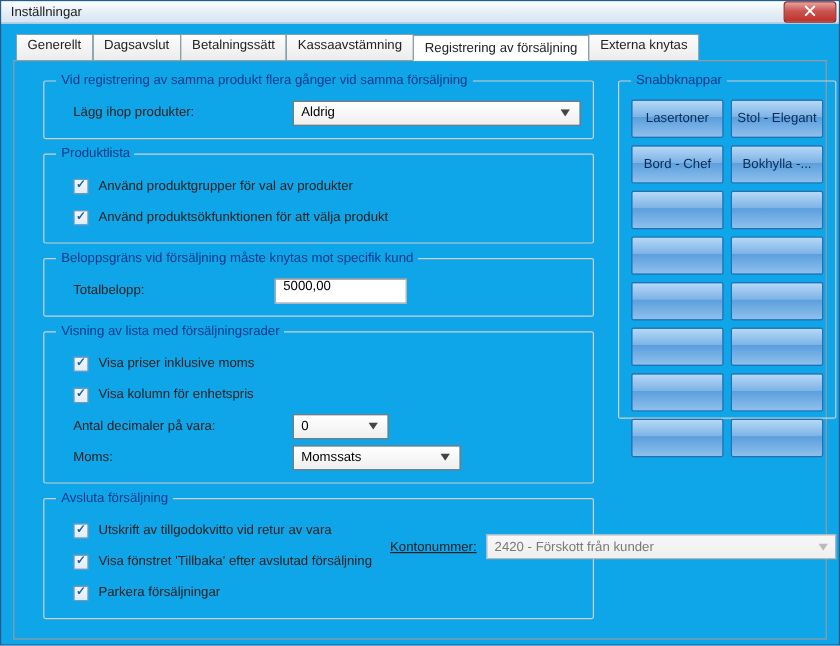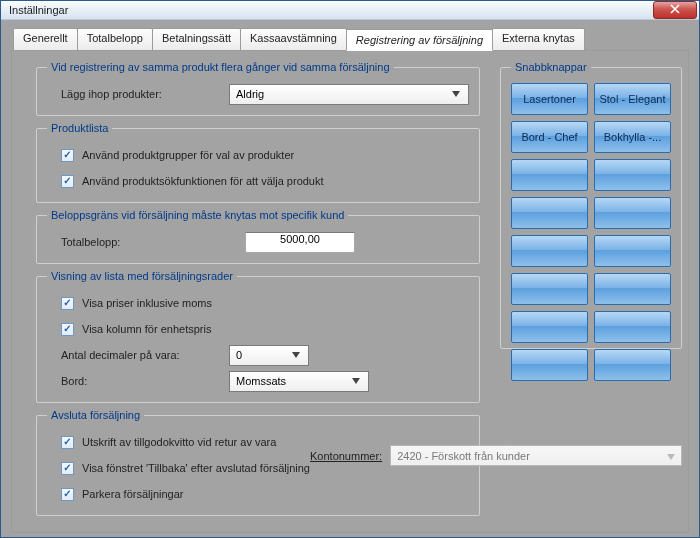--- a/index.html
+++ b/index.html
@@ -1,38 +1,38 @@
 <!DOCTYPE html>
 <html><head>
 <meta charset="utf-8">
 <style>
 * { box-sizing: border-box; font-family: "Segoe UI", Tahoma, sans-serif; font-size: 11px; }
 body { margin: 0; background: #fff; }
-.window { width: 700px; height: 538px; border: 1px solid #2a5a8a; background: #a3a3a3; display: flex; flex-direction: column; }
+.window { width: 700px; height: 538px; border: 1px solid #2a5a8a; background: #0ea5e9; display: flex; flex-direction: column; }
 .titlebar { height: 28px; background: linear-gradient(#fdfefe, #e8f0f7 45%, #d6e4f1); display: flex; align-items: center; padding: 0 2px 0 8px; border-bottom: 1px solid #b8c8d8; }
 .titlebar-text { color: #1a1a1a; flex: 1; }
 .close-btn { width: 44px; height: 18px; background: linear-gradient(#e9a3a0, #c9544f 45%, #c0302b); border: 1px solid #8a2b26; border-radius: 3px; display: flex; align-items: center; justify-content: center; color: #fff; cursor: pointer; }
 .close-btn svg { width: 10px; height: 10px; }
 .client { flex: 1; padding: 8px 10px 6px 10px; display: flex; flex-direction: column; }
 .tabs { display: flex; position: relative; z-index: 2; margin-left: 2px; }
 .tab { padding: 3px 9px 4px 9px; border: 1px solid #9b9b9b; border-bottom: none; background: linear-gradient(#fdfdfd,#ececec); margin-right: -1px; border-radius: 2px 2px 0 0; cursor: pointer; color: #222; }
-.tab.active { background: #fff; padding-top: 4px; position: relative; top: 1px; border-bottom: 1px solid #fff; font-style: italic; }
+.tab.active { background: #fff; padding-top: 4px; position: relative; top: 1px; border-bottom: 1px solid #fff; }
 .tabpanel { border: 1px solid #9b9b9b; flex: 1; padding: 10px 12px 10px 24px; display: flex; gap: 20px; }
 .rightcol { width: 184px; }
 fieldset { border: 1px solid #cfcfcf; border-radius: 2px; padding: 6px 10px 10px 10px; margin: 0 0 6px 0; }
 fieldset > legend { padding: 0 4px; color: #003a8a; }
 .row { display: flex; align-items: center; gap: 8px; margin-top: 4px; min-height: 22px; }
 .indent { margin-left: 14px; }
 .lbl { color: #222; }
 .checkbox { width: 13px; height: 13px; border: 1px solid #6e98c2; background: linear-gradient(#f4f8fc,#e2ecf6); display: inline-flex; align-items: center; justify-content: center; }
 .checkbox.checked::after { content: "✓"; color: #1b5fb4; font-size: 10px; line-height: 10px; font-weight: bold; }
-.select { height: 21px; border: 1px solid #7a7a7a; background: linear-gradient(#fff,#efefef); display: flex; align-items: center; padding: 0 4px 0 6px; position: relative; }
+.select { height: 21px; border: 1px solid #7a7a7a; background: linear-gradient(#fff,#efefef); display: flex; align-items: center; padding: 0 4px 0 6px; position: relative; margin-left: 15px; }
 .select .arrow { margin-left: auto; width: 16px; display: flex; align-items: center; justify-content: center; }
 .arrow svg { width: 8px; height: 6px; }
-.text-input { height: 21px; border: 1px solid #a8a8a8; border-top-color:#7a7a7a; background:#fff; padding: 0 6px; text-align: center; margin-left: 16px; }
+.text-input { height: 21px; border: 1px solid #a8a8a8; border-top-color:#7a7a7a; background:#fff; padding: 0 6px; text-align: left; }
 .snabb-grid { display: grid; grid-template-columns: 1fr 1fr; grid-auto-rows: 32px; gap: 6px; padding-top:4px;}
 .quickbtn { border: 1px solid #2a6cb0; background: linear-gradient(#b6d8f6,#7db3e6 45%,#5a9fdd 46%,#8fc0ec); border-radius: 2px; display: flex; align-items: center; justify-content: center; color: #0b2b55; cursor: pointer; font-size: 11px; padding: 0 2px; text-align:center; white-space: nowrap; overflow: hidden;}
 .footer { height: 42px; display: flex; align-items: center; justify-content: flex-end; gap: 14px; padding-right: 14px; }
 .kontorow { display:flex; align-items:center; gap:8px; margin-top: -26px; }
 .konto-label { text-decoration: underline; }
 .konto-select { flex:1; height:21px; border:1px solid #b8b8b8; background: linear-gradient(#f7f7f7,#efefef); color:#7a7a7a; display:flex; align-items:center; padding:0 6px; }
 .konto-select .arrow { margin-left:auto; opacity:.45; }
 .big-left { width: 508px; }
 </style>
 </head>
@@ -46,21 +46,21 @@
         <svg viewBox="0 0 10 10">
             <path d="M1 1 L9 9 M9 1 L1 9" stroke="#fff" stroke-width="1.6"></path>
           </svg>
       </span>
     </div>
   </div>
 
   <div class="client">
     <div class="tabs">
       <div class="tab">Generellt</div>
-      <div class="tab">Totalbelopp</div>
+      <div class="tab">Dagsavslut</div>
       <div class="tab">Betalningssätt</div>
       <div class="tab">Kassaavstämning</div>
       <div class="tab active">Registrering av försäljning</div>
       <div class="tab">Externa knytas</div>
     </div>
 
     <div class="tabpanel">
       <div class="big-left">
 
         <fieldset>
@@ -113,21 +113,21 @@
             <div class="select" style="width:80px">
               <span>0</span>
               <span class="arrow">
                   <svg viewBox="0 0 8 6">
                     <path d="M0 0 L8 0 L4 6 Z" fill="#444"></path>
                   </svg>
                 </span>
             </div>
           </div>
           <div class="row indent">
-            <span class="lbl" style="width:160px">Bord:</span>
+            <span class="lbl" style="width:160px">Moms:</span>
             <div class="select" style="width:140px">
               <span>Momssats</span>
               <span class="arrow">
                   <svg viewBox="0 0 8 6">
                     <path d="M0 0 L8 0 L4 6 Z" fill="#444"></path>
                   </svg>
                 </span>
             </div>
           </div>
         </fieldset>

